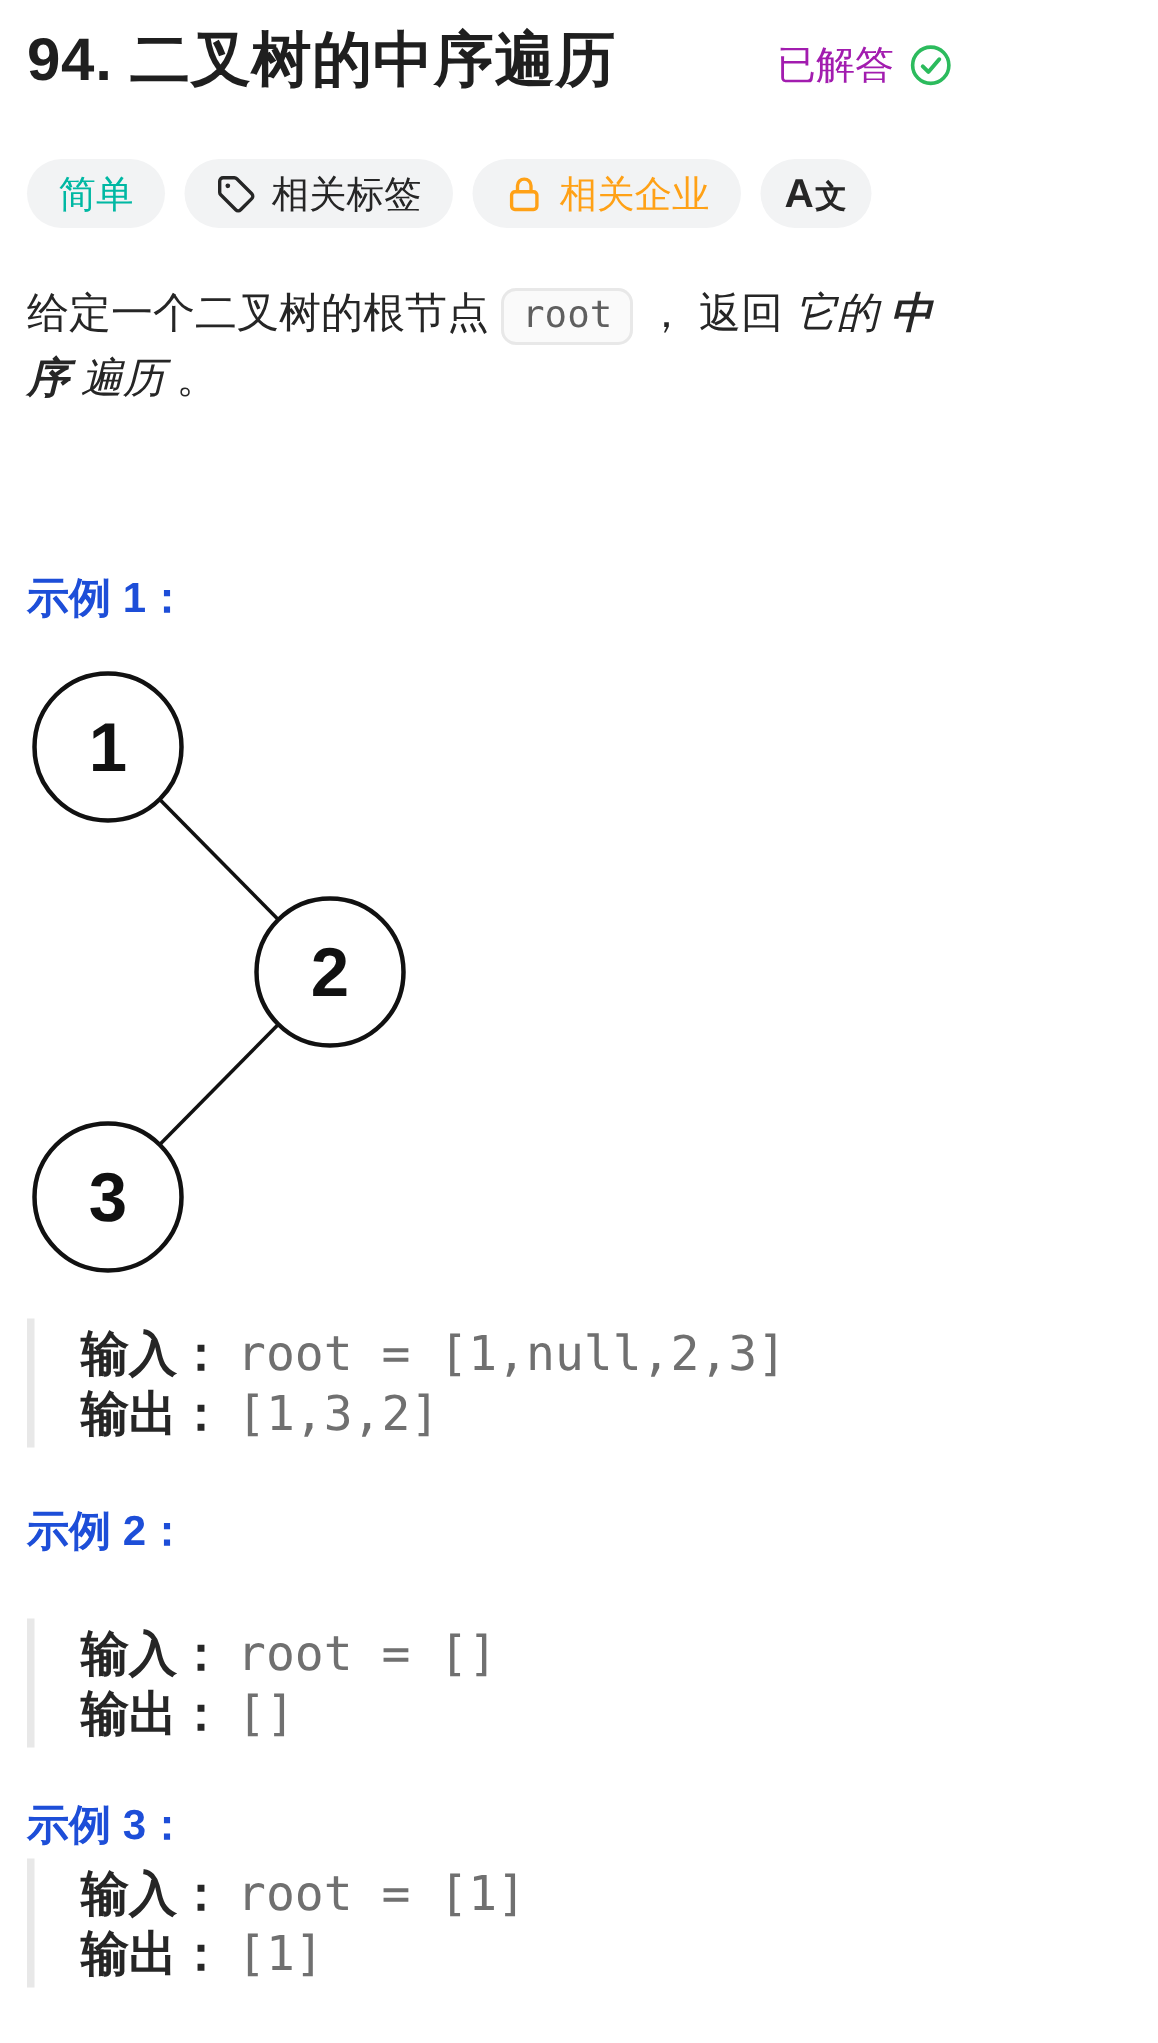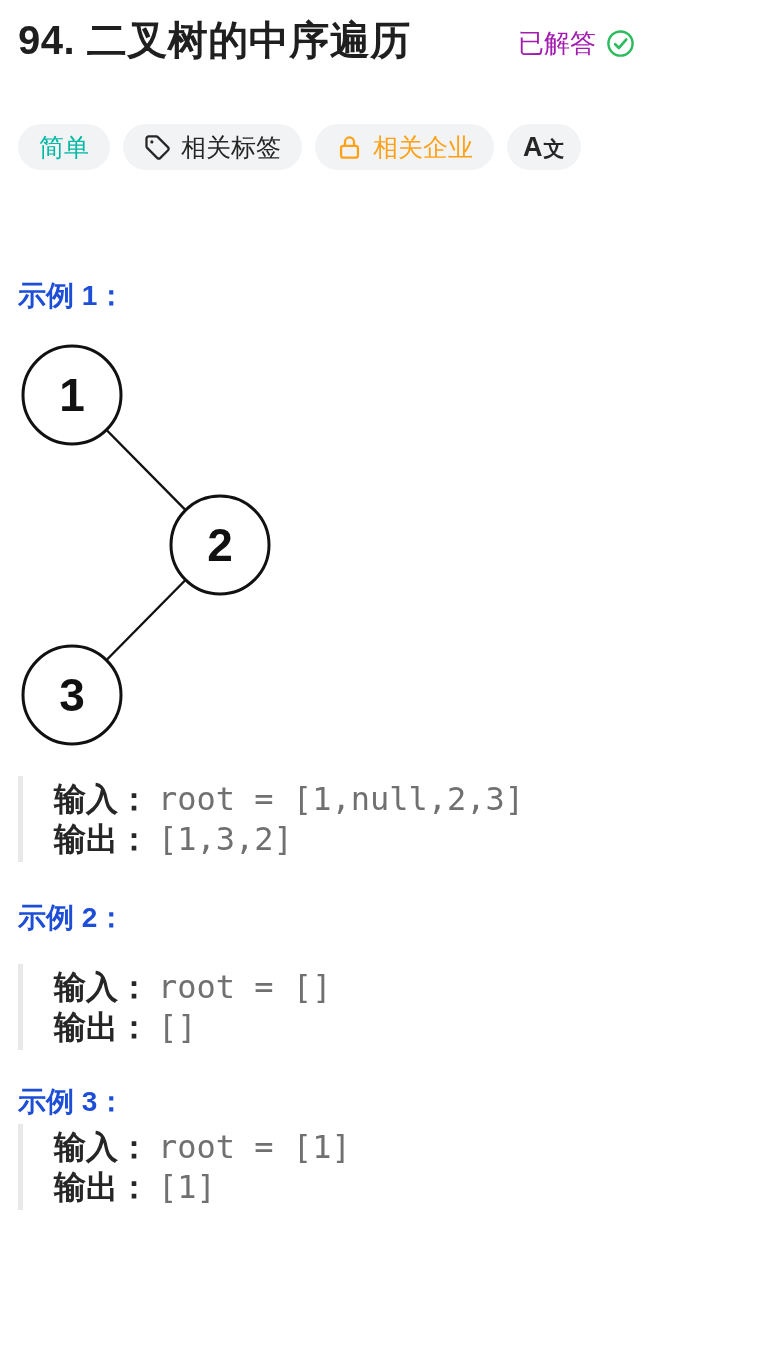--- a/index.html
+++ b/index.html
@@ -34,21 +34,21 @@
     gap: 10px;
     padding-top: 12px;
     font-size: 26px;
     color: #a21caf;
     flex: none;
   }
   .solved svg { display: block; }
 
   
   .pill-row {
-    margin-top: 58px;
+    margin-top: 40px;
     display: flex;
     align-items: flex-start;
     gap: 13px;
   }
   .pill {
     display: inline-flex;
     align-items: center;
     gap: 10px;
     height: 46px;
     padding: 0 21px;
@@ -111,21 +111,21 @@
   
   .example-block {
     border-left: 5px solid #e8e8e8;
     padding: 3px 0 3px 31px;
     font-family: "DejaVu Sans Mono", "Liberation Mono", monospace;
     font-size: 32px;
     line-height: 40px;
     color: #707070;
   }
   .ex1 { margin-top: 23px; }
-  .ex2 { margin-top: 24px; }
+  .ex2 { margin-top: 36px; }
   .ex3 { }
   .io-label {
     font-family: "Liberation Sans", "DejaVu Sans", sans-serif;
     font-weight: 700;
     color: #262626;
     margin-right: 8px;
   }
 </style>
 </head>
 <body>
@@ -167,20 +167,28 @@
       </span>
       <span>相关企业</span>
     </button>
     <button class="pill pill-translate">
       <span>
         <span class="big-a">A</span><span class="small-wen">文</span>
       </span>
     </button>
   </div>
 
+  <p class="description">
+    <span>给定一个二叉树的根节点</span><span class="inline-code">root</span><span>，</span>
+    <span>返回</span>
+    <span class="it">它的</span>
+    <span class="it-b">中序</span>
+    <span class="it">遍历</span>
+    <span>。</span>
+  </p>
 
   <h3 class="example-heading h-ex1">示例 1：</h3>
 
   <div class="tree-wrap">
     <svg width="280" height="415" viewBox="0 0 280 415">
       <line x1="62" y1="57" x2="210" y2="207" stroke="#111111" stroke-width="2.4"></line>
       <line x1="210" y1="207" x2="62" y2="357" stroke="#111111" stroke-width="2.4"></line>
       <circle cx="62" cy="57" r="49" fill="#ffffff" stroke="#111111" stroke-width="3"></circle>
       <circle cx="210" cy="207" r="49" fill="#ffffff" stroke="#111111" stroke-width="3"></circle>
       <circle cx="62" cy="357" r="49" fill="#ffffff" stroke="#111111" stroke-width="3"></circle>

